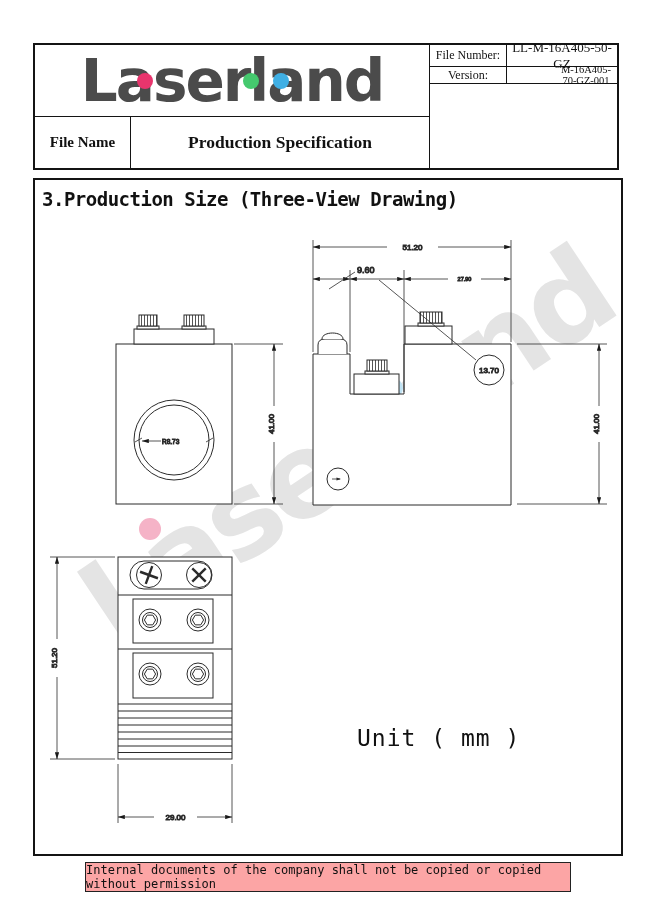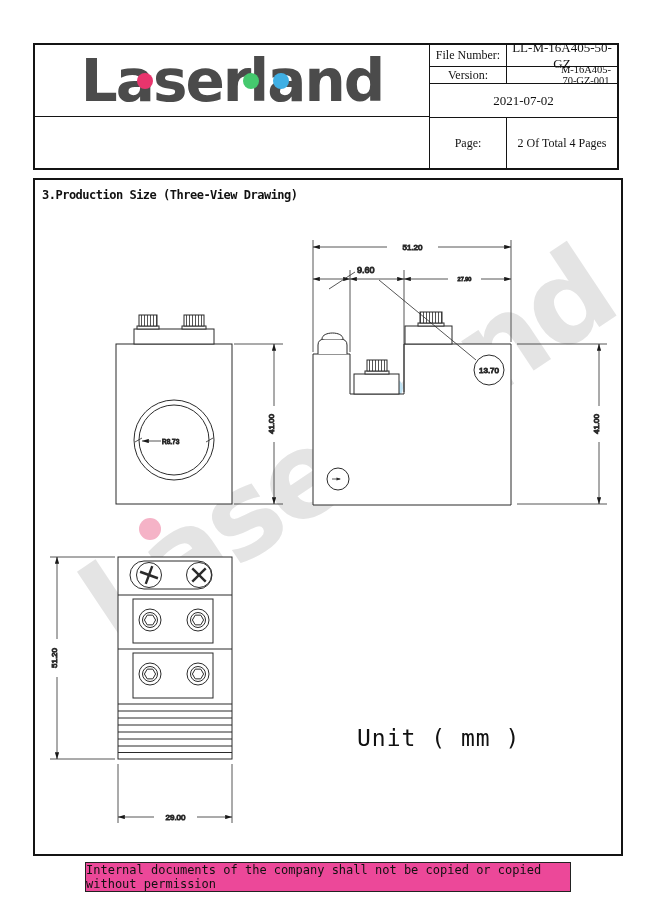--- a/index.html
+++ b/index.html
@@ -22,62 +22,61 @@
   .hr-row{display:flex;border-bottom:1px solid #141414;box-sizing:border-box;}
   .hr-row:last-child{border-bottom:none;}
   .hr-label{width:77px;border-right:1px solid #141414;display:flex;align-items:center;justify-content:center;font-size:12px;line-height:1.25;padding:0 2px;box-sizing:border-box;}
   .hr-value{flex:1;display:flex;align-items:center;justify-content:center;text-align:center;font-size:13px;padding:0 1px;}
   .r1{height:22px;}.r2{height:17px;gap:48px;}.r3{height:34px;}.r4{height:29px;}.r5{flex:1;}
   .r3 .hr-value{font-size:13px;}
   .r5 .hr-value{font-size:12px;}
 
   
   .dbox{position:absolute;left:33px;top:178px;width:586px;height:674px;border:2px solid #141414;box-sizing:content-box;overflow:hidden;background:#fff;}
-  .dtitle{position:absolute;left:7px;top:8px;font-family:"DejaVu Sans Mono",monospace;font-weight:bold;font-size:12px;letter-spacing:-0.5px;z-index:3;}
+  .dtitle{position:absolute;left:7px;top:8px;font-family:"DejaVu Sans Mono",monospace;font-weight:bold;font-size:19px;letter-spacing:-0.5px;z-index:3;}
   .unit{position:absolute;left:322px;top:545px;font-family:"DejaVu Sans Mono",monospace;font-size:23px;letter-spacing:1px;z-index:3;}
   .wm{position:absolute;left:10px;top:218px;width:570px;text-align:center;font-family:"DejaVu Sans",sans-serif;font-weight:800;font-size:118px;line-height:1;letter-spacing:-5px;color:#e4e4e4;transform:rotate(-33.7deg);transform-origin:center;z-index:1;user-select:none;}
   .wm-dot{position:absolute;border-radius:50%;z-index:1;}
   .wm-pink{left:104px;top:338px;width:22px;height:22px;background:#f5b3c7;}
   .wm-green{left:289px;top:236px;width:20px;height:20px;background:#c2e8cd;}
   .wm-blue{left:348px;top:198px;width:20px;height:20px;background:#bfe2f3;}
   .dsvg{position:absolute;left:0;top:0;z-index:2;}
   .dim-text{font-family:"Liberation Sans",sans-serif;fill:#1a1a1a;}
 
   
-  .footer{position:absolute;left:85px;top:862px;width:486px;height:30px;border:1.5px solid #222;box-sizing:border-box;display:flex;align-items:center;justify-content:center;font-family:"DejaVu Sans Mono",monospace;font-size:12px;background:#ec4899;}
+  .footer{position:absolute;left:85px;top:862px;width:486px;height:30px;border:1.5px solid #222;box-sizing:border-box;display:flex;align-items:center;justify-content:center;font-family:"DejaVu Sans Mono",monospace;font-size:12px;background:#fca5a5;}
 </style>
 </head>
 <body>
 
 <div class="hdr">
   <div class="hdr-left">
     <div class="logo-cell">
       <div class="logo-wrap">
         <span class="logo-text">Laserland</span>
         <span class="logo-dot dot-pink" style="background: rgb(232, 53, 109);"></span>
         <span class="logo-dot dot-green" style="background: rgb(69, 201, 110);"></span>
         <span class="logo-dot dot-blue" style="background: rgb(63, 175, 228);"></span>
       </div>
     </div>
+    <div class="hdr-left-bottom">
+      <div class="filename-cell">File Name</div>
+      <div class="doctitle-cell">Production Specification</div>
+    </div>
   </div>
   <div class="hdr-right">
     <div class="hr-row r1">
       <div class="hr-label">File Number:</div>
       <div class="hr-value">LL-M-16A405-50-GZ</div>
     </div>
     <div class="hr-row r2">
       <div class="hr-label">Version:</div>
       <div class="hr-value" style="font-size:10.5px">M-16A405-70-GZ-001</div>
     </div>
     <div class="hr-row r3">
-      <div class="hr-value">2021-07-02</div>
-    </div>
-    <div class="hr-row r5">
-      <div class="hr-label">Page:</div>
-      <div class="hr-value">2 Of Total 4 Pages</div>
     </div>
   </div>
 </div>
 
 <div class="dbox">
   <div class="wm">Laserland</div>
   <span class="wm-dot wm-pink"></span>
   <span class="wm-dot wm-green"></span>
   <span class="wm-dot wm-blue"></span>
 

